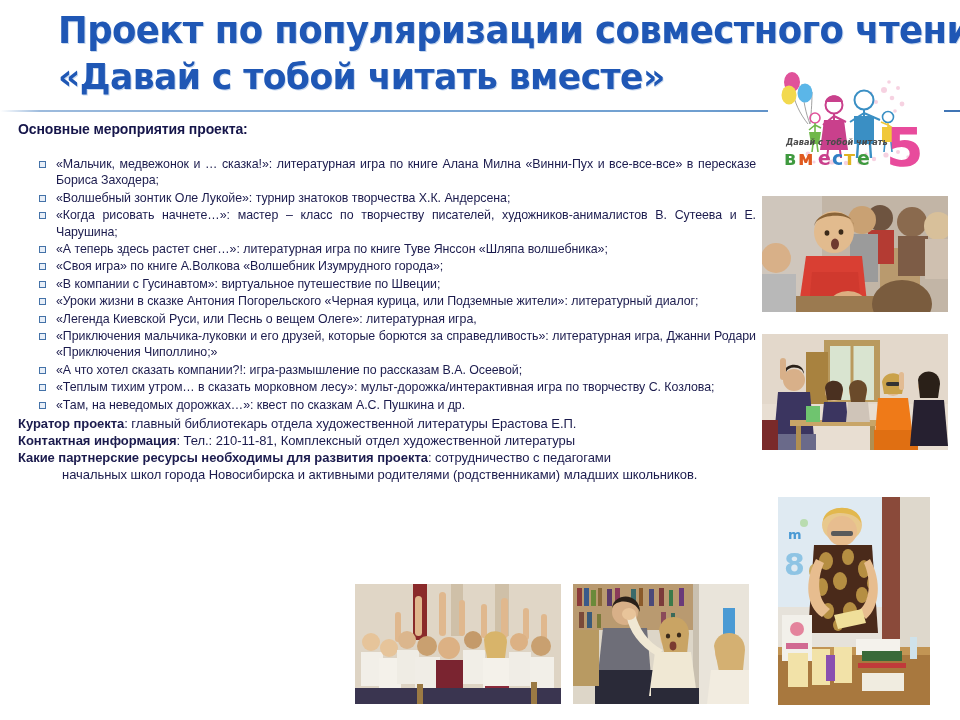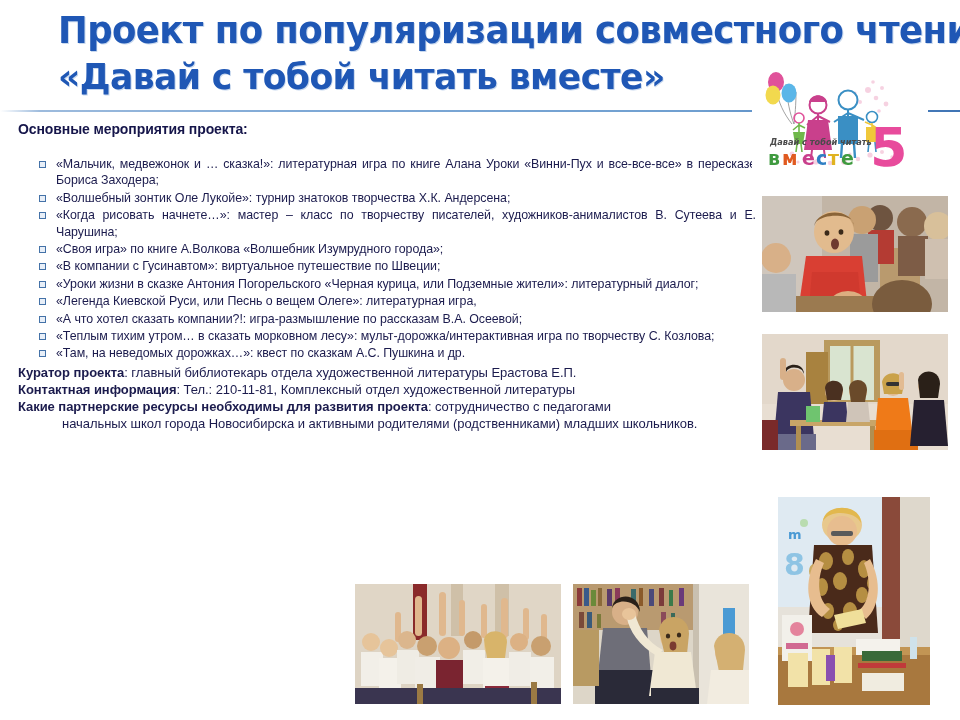--- a/index.html
+++ b/index.html
@@ -49,21 +49,21 @@
         #9dbbdd 40px,
         #7fa9d6 300px,
         #6f9fd0 700px,
         #4a7fbd 880px,
         #3f74b4 960px);
   }
 
   
   .logo {
     position: absolute;
-    left: 752px;
+    left: 768px;
     top: 62px;
     width: 176px;
     height: 116px;
     z-index: 5;
     background: #0ea5e9;
   }
   .logo svg { display: block; }
 
   
   .content {
@@ -229,27 +229,29 @@
 
     <text x="118" y="104" font-family="DejaVu Sans, sans-serif" font-size="54" font-weight="bold" fill="#e84b9c">5</text>
   </svg>
 </div>
 
 <div class="content">
 
   <div class="heading">Основные мероприятия проекта:</div>
 
   <ul class="events">
-    <li>«Мальчик, медвежонок и … сказка!»: литературная игра по книге Алана Уроки «Винни-Пух и все-все-все» в пересказе Бориса Заходера;</li>
+    <li>«Мальчик, медвежонок и … сказка!»: литературная игра по книге Алана Милна «Винни-Пух и все-все-все» в пересказе Бориса Заходера;</li>
     <li>«Волшебный зонтик Оле Лукойе»: турнир знатоков творчества Х.К. Андерсена;</li>
     <li>«Когда рисовать начнете…»: мастер – класс по творчеству писателей, художников-анималистов В. Сутеева и Е. Чарушина;</li>
+    <li>«А теперь здесь растет снег…»: литературная игра по книге Туве Янссон «Шляпа волшебника»;</li>
     <li>«Своя игра» по книге А.Волкова «Волшебник Изумрудного города»;</li>
     <li>«В компании с Гусинавтом»: виртуальное путешествие по Швеции;</li>
     <li>«Уроки жизни  в сказке Антония Погорельского «Черная курица, или  Подземные жители»: литературный диалог;</li>
     <li>«Легенда Киевской Руси, или Песнь о вещем Олеге»: литературная игра,</li>
+    <li>«Приключения мальчика-луковки и его друзей, которые борются за справедливость»: литературная игра, Джанни Родари «Приключения Чиполлино;»</li>
     <li>«А что хотел сказать компании?!: игра-размышление по рассказам В.А. Осеевой;</li>
     <li>«Теплым тихим утром…  в сказать морковном лесу»: мульт-дорожка/интерактивная игра по творчеству С. Козлова;</li>
     <li>«Там, на неведомых дорожках…»: квест по сказкам А.С. Пушкина и др.</li>
   </ul>
 
   <div class="info-lines">
 
     <div class="info-line">
       <b>Куратор проекта</b><span>: главный библиотекарь отдела художественной литературы Ерастова Е.П.</span>
     </div>

